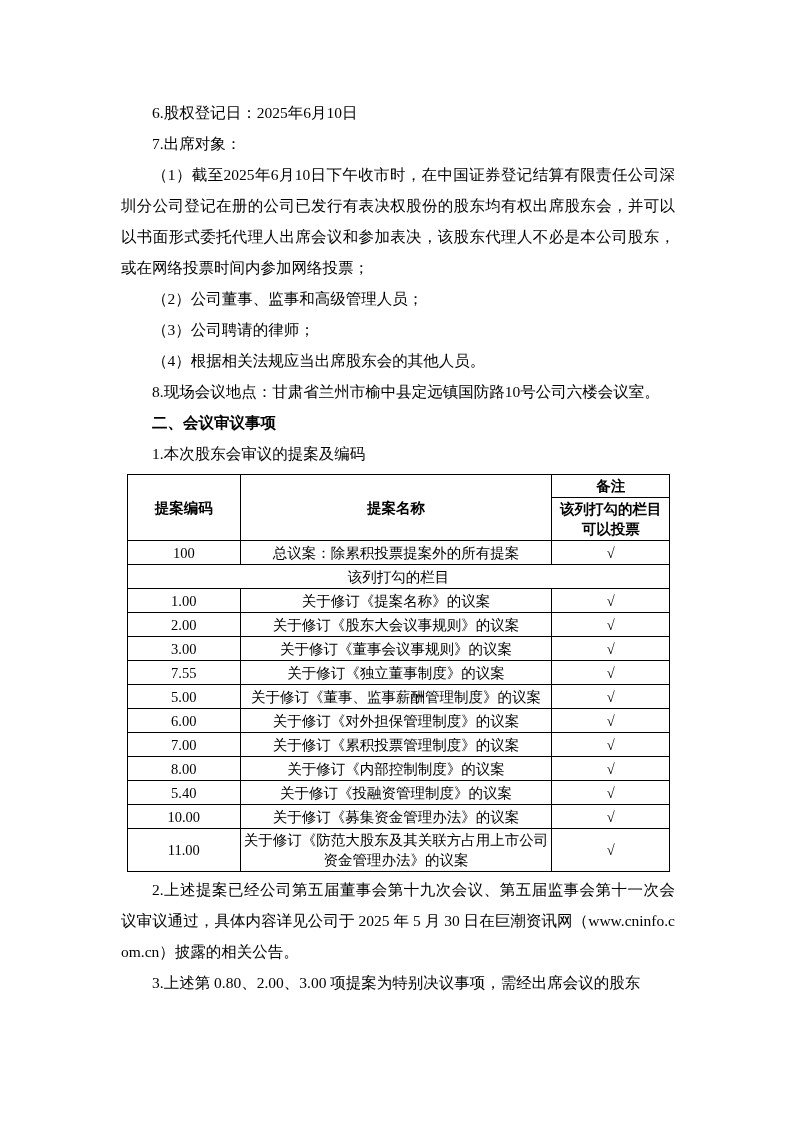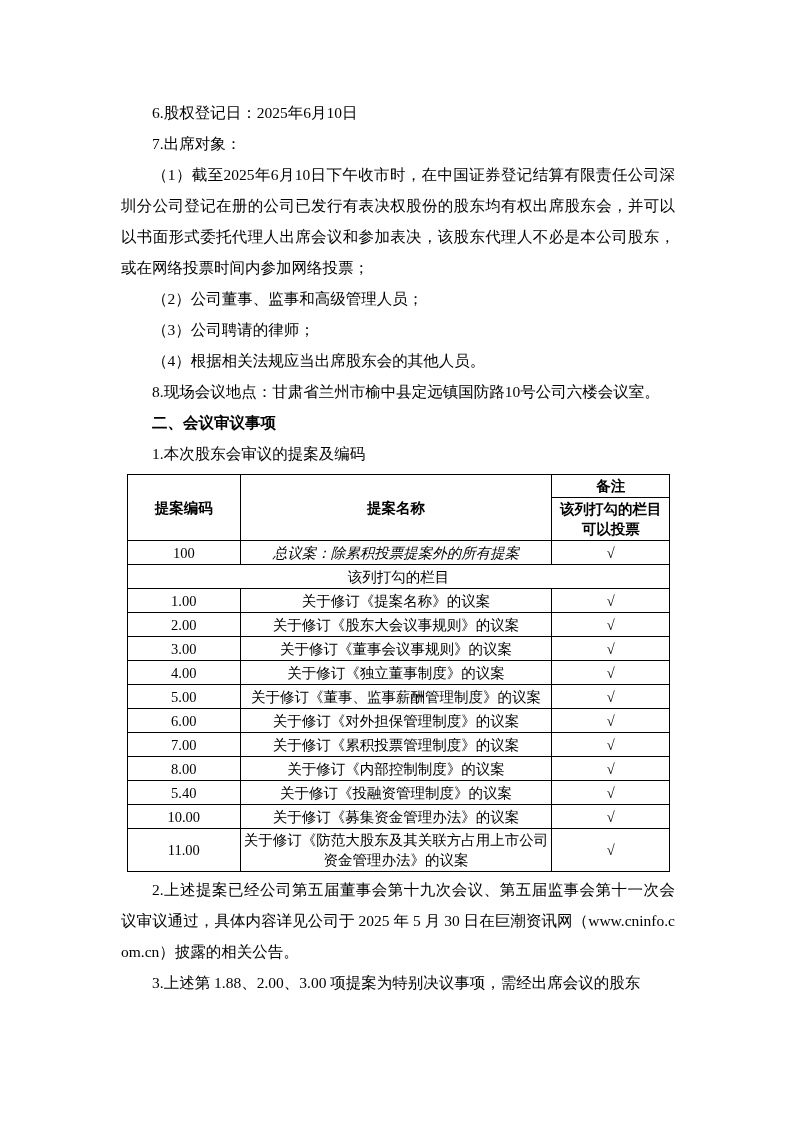--- a/index.html
+++ b/index.html
@@ -37,21 +37,21 @@
     vertical-align: middle;
     padding: 1px 3px;
     line-height: 20px;
     word-break: break-all;
   }
   table.proposals th { font-weight: bold; margin-top: 24px; }
   .col-code   { width: 112px; }
   .col-name   { width: 310px; }
   .col-remark { width: 117px; }
   td.name-cell { text-align: left; padding-left: 12px; }
-  td.name-center { text-align: center; font-style: italic; }
+  td.name-center { text-align: center; }
   td.code-cell, td.check-cell { text-align: center; }
   tr.data-row td { height: 21px; }
   td.merged-cell { text-align: center; height: 21px; }
   .remark-sub-line { display: block; }
 </style>
 </head>
 <body>
 
 <div class="page">
 
@@ -104,21 +104,21 @@
           <td class="code-cell">2.00</td>
           <td class="name-cell">关于修订《股东大会议事规则》的议案</td>
           <td class="check-cell">√</td>
         </tr>
         <tr class="data-row">
           <td class="code-cell">3.00</td>
           <td class="name-cell">关于修订《董事会议事规则》的议案</td>
           <td class="check-cell">√</td>
         </tr>
         <tr class="data-row">
-          <td class="code-cell">4.00</td>
+          <td class="code-cell">7.55</td>
           <td class="name-cell">关于修订《独立董事制度》的议案</td>
           <td class="check-cell">√</td>
         </tr>
         <tr class="data-row">
           <td class="code-cell">5.00</td>
           <td class="name-cell">关于修订《董事、监事薪酬管理制度》的议案</td>
           <td class="check-cell">√</td>
         </tr>
         <tr class="data-row">
           <td class="code-cell">6.00</td>
@@ -148,16 +148,16 @@
         <tr class="data-row">
           <td class="code-cell">11.00</td>
           <td class="name-cell">关于修订《防范大股东及其关联方占用上市公司资金管理办法》的议案</td>
           <td class="check-cell">√</td>
         </tr>
       </tbody>
   </table>
 
   <div id="bottom-paragraphs">
       <p class="para indent">2.上述提案已经公司第五届董事会第十九次会议、第五届监事会第十一次会议审议通过，具体内容详见公司于 2025 年 5 月 30 日在巨潮资讯网（www.cninfo.com.cn）披露的相关公告。</p>
-      <p class="para indent">3.上述第 1.88、2.00、3.00 项提案为特别决议事项，需经出席会议的股东</p>
+      <p class="para indent">3.上述第 0.80、2.00、3.00 项提案为特别决议事项，需经出席会议的股东</p>
     </div>
 
 </div>
 
 </body></html>

